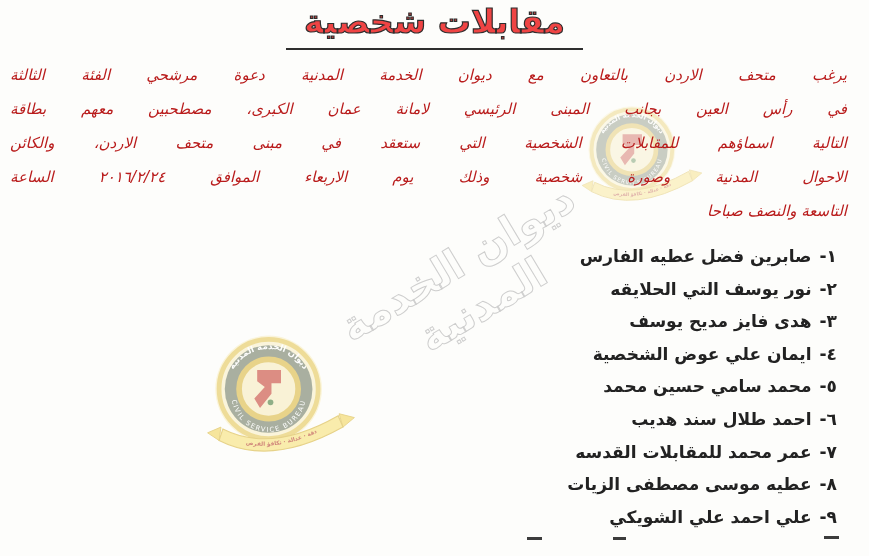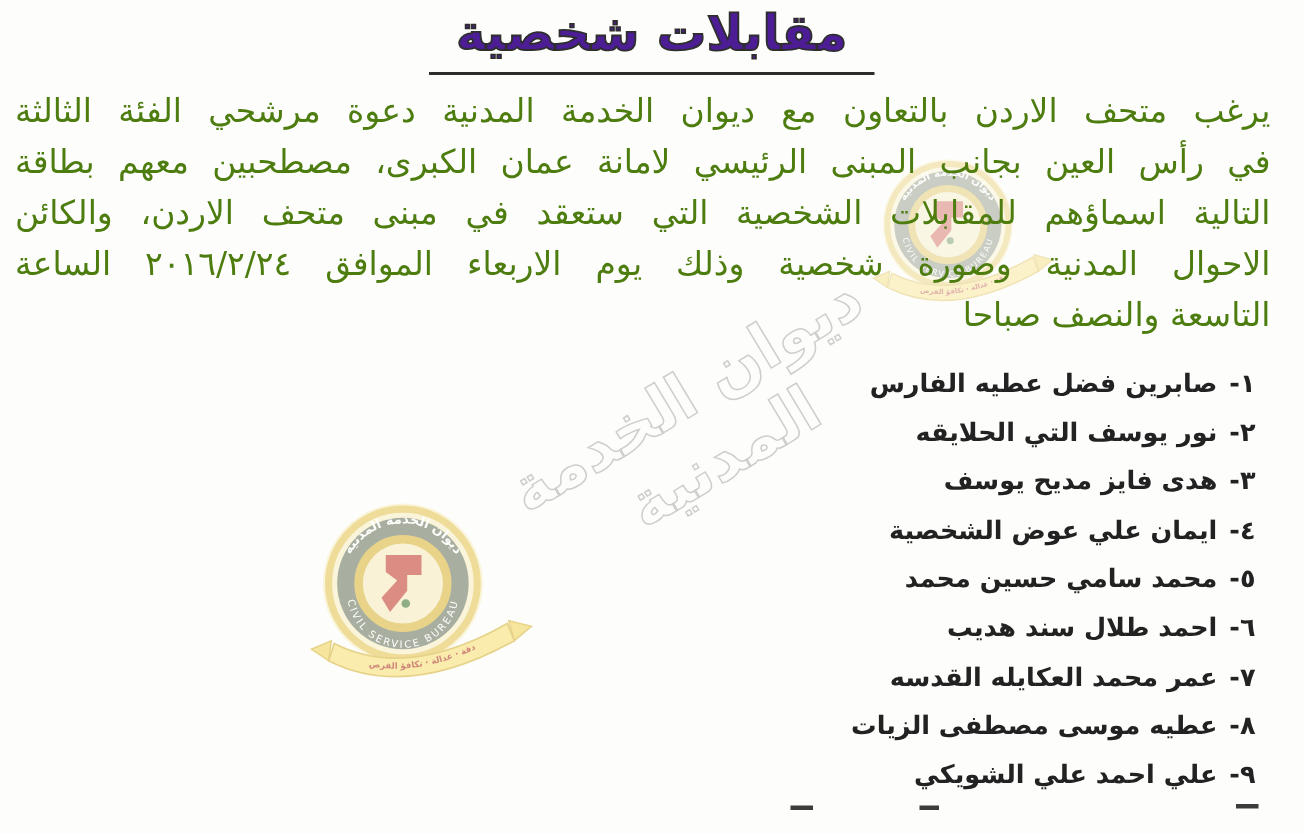--- a/index.html
+++ b/index.html
@@ -1,28 +1,28 @@
 <!DOCTYPE html>
 <html lang="ar"><head>
 <meta charset="utf-8">
 <style>
   html,body{margin:0;padding:0;}
   body{font-family:"DejaVu Sans",sans-serif;background:#ffffff;}
   .page{position:relative;width:869px;height:556px;background:#fdfdfb;overflow:hidden;color:#2b2b2b;}
 
   
   .title-wrap{position:absolute;top:2px;left:0;width:100%;text-align:center;z-index:3;}
-  .title{display:inline-block;font-size:33px;font-weight:bold;color:#4c1d95;
+  .title{display:inline-block;font-size:33px;font-weight:bold;color:#ef4444;
          -webkit-text-stroke:1.2px #2e2e2e;letter-spacing:1px;
          border-bottom:2px solid #2e2e2e;padding:0 18px 7px 18px;}
 
   
   .para{position:absolute;top:58px;right:22px;left:10px;direction:rtl;z-index:3;}
-  .para-line{font-size:22px;line-height:34px;height:34px;color:#4d7c0f;
-             text-align:justify;text-align-last:justify;white-space:nowrap;}
+  .para-line{font-size:15px;line-height:34px;height:34px;color:#b91c1c;
+             text-align:justify;text-align-last:justify;white-space:nowrap;font-style:italic;}
   .para-line.last{text-align:left;text-align-last:right;}
 
   
   .list{position:absolute;top:240px;right:32px;direction:rtl;z-index:3;}
   .list-row{font-size:17px;font-weight:bold;line-height:32.6px;color:#222;white-space:nowrap;}
   .list-row .num{margin-left:8px;}
 
   
   .wm-diagonal{position:absolute;left:298px;top:238px;width:320px;height:52px;z-index:1;
                transform:rotate(-31deg);direction:rtl;text-align:center;
@@ -124,21 +124,21 @@
     <div class="list-row">
       <span class="num">٤-</span><span>ايمان علي عوض الشخصية</span>
     </div>
     <div class="list-row">
       <span class="num">٥-</span><span>محمد سامي حسين محمد</span>
     </div>
     <div class="list-row">
       <span class="num">٦-</span><span>احمد طلال سند هديب</span>
     </div>
     <div class="list-row">
-      <span class="num">٧-</span><span>عمر محمد العكايله القدسه</span>
+      <span class="num">٧-</span><span>عمر محمد للمقابلات القدسه</span>
     </div>
     <div class="list-row">
       <span class="num">٨-</span><span>عطيه موسى مصطفى الزيات</span>
     </div>
     <div class="list-row">
       <span class="num">٩-</span><span>علي احمد علي الشويكي</span>
     </div>
   </div>
 
   <div class="dash d1"></div>

